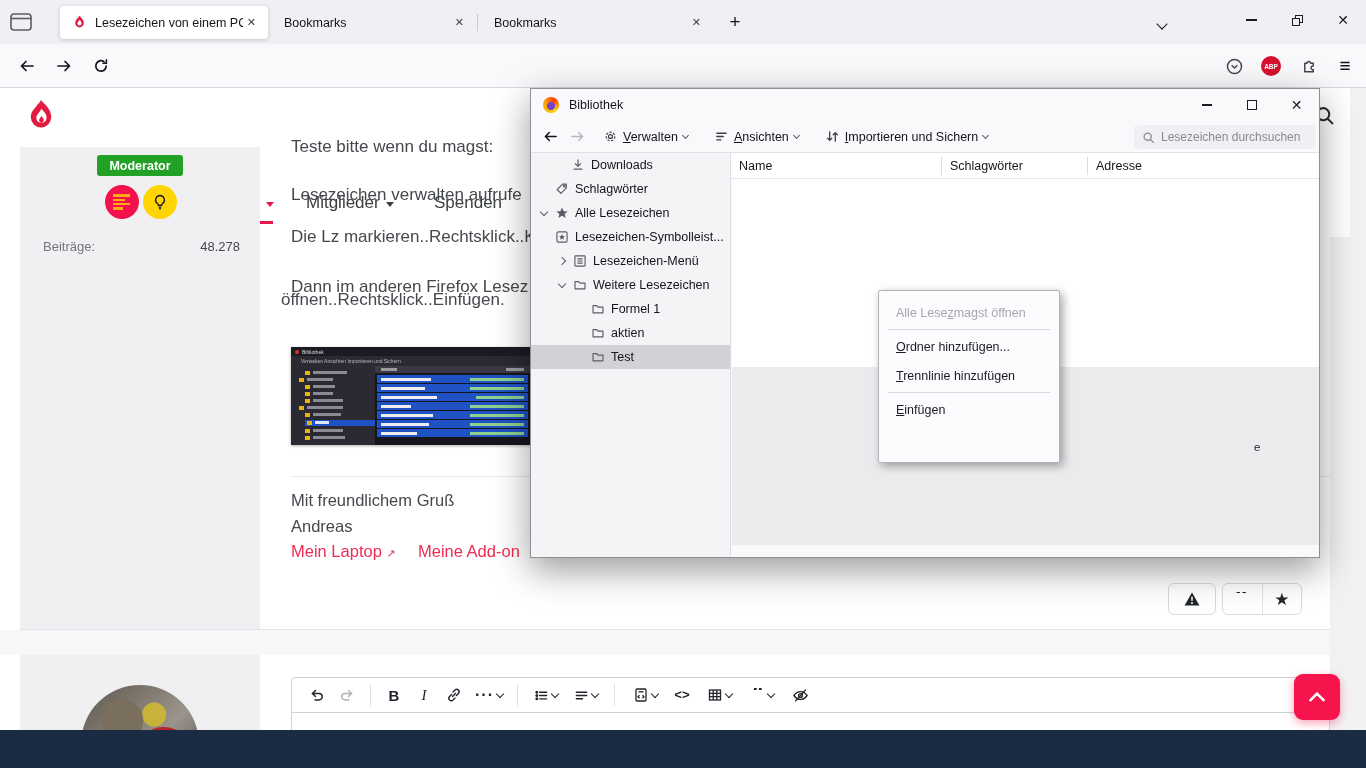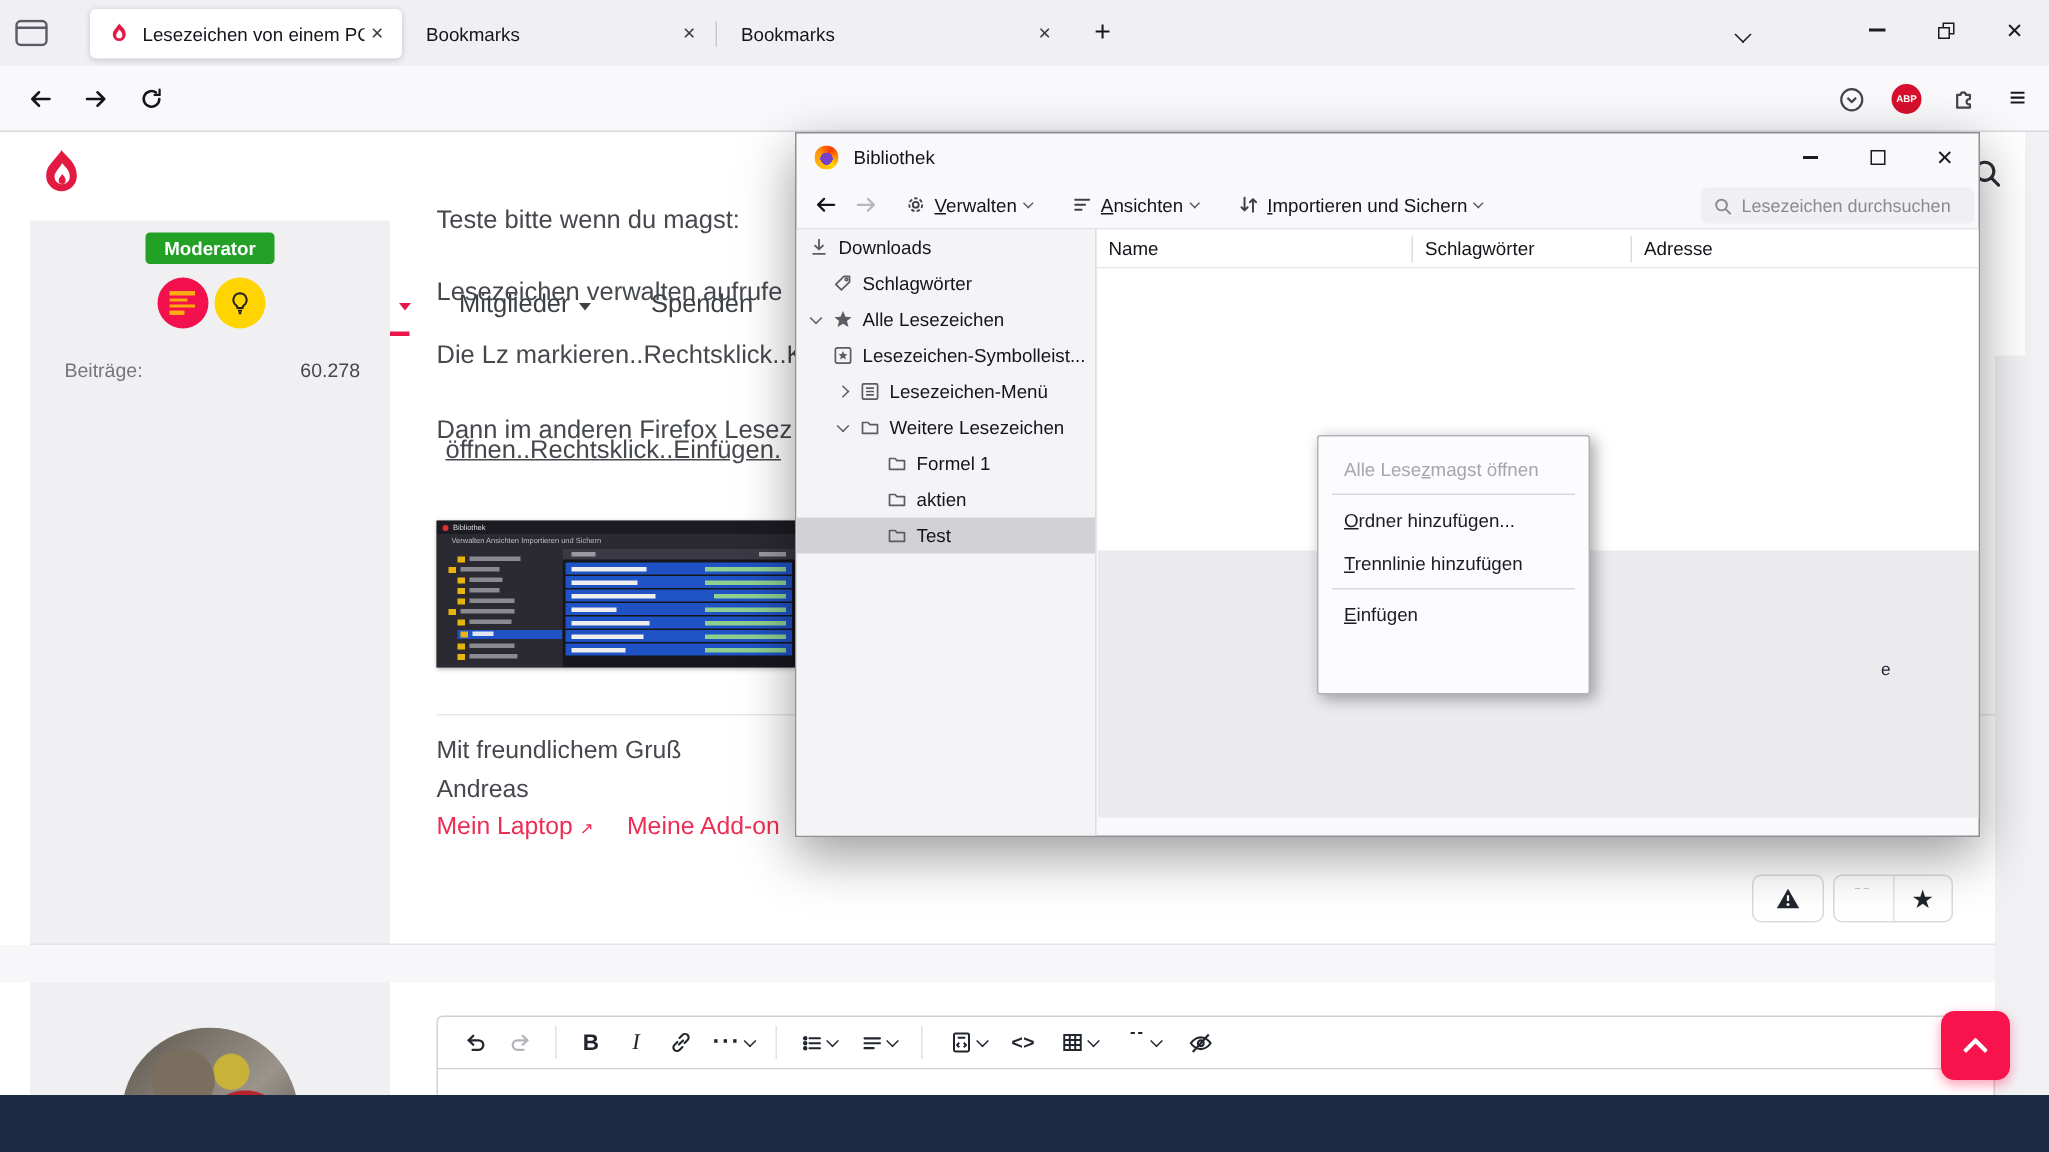--- a/index.html
+++ b/index.html
@@ -214,28 +214,28 @@
         <div style="width:17px;height:2.4px;background:#ffac12;"></div>
         <div style="width:10px;height:2.4px;background:#ffac12;"></div>
     </div>
     <div class="abs" style="left:123px;top:38px;width:34px;height:34px;border-radius:50%;background:#ffd400;display:flex;align-items:center;justify-content:center;">
       <svg width="18" height="18" viewBox="0 0 16 16" fill="none" stroke="#222" stroke-width="1.2">
           <path d="M8 2.2a4 4 0 0 0-2.3 7.2c.5.4.8 1 .8 1.5h3c0-.5.3-1.1.8-1.5A4 4 0 0 0 8 2.2z"></path>
           <path d="M6.8 12.6h2.4M7.2 14h1.6"></path>
         </svg>
     </div>
     <div class="abs" style="left:23px;top:92px;font-size:13px;color:#73767b;">Beiträge:</div>
-    <div class="abs" style="left:140px;top:92px;width:80px;text-align:right;font-size:13px;color:#45484d;">60.278</div>
+    <div class="abs" style="left:140px;top:92px;width:80px;text-align:right;font-size:13px;color:#45484d;">48.278</div>
   </div>
 
   <div class="abs ptext" style="left:291px;top:48px;">Teste bitte wenn du magst:</div>
   <div class="abs ptext" style="left:291px;top:96px;">Lesezeichen verwalten aufrufe</div>
   <div class="abs ptext" style="left:291px;top:138px;">Die Lz markieren..Rechtsklick..K</div>
   <div class="abs ptext" style="left:291px;top:188px;">Dann im anderen Firefox Lesez</div>
-  <div class="abs ptext" style="left:297px;top:201px;text-decoration:underline;">öffnen..Rechtsklick..Einfügen.</div>
+  <div class="abs ptext" style="left:281px;top:201px;">öffnen..Rechtsklick..Einfügen.</div>
 
   <div class="abs" style="left:291px;top:258px;width:239px;height:98px;background:#38373f;overflow:hidden;box-shadow:0 1px 3px rgba(0,0,0,.3);">
     <div style="height:9px;background:#1c1b22;display:flex;align-items:center;gap:3px;padding-left:4px;">
       <div style="width:4px;height:4px;border-radius:50%;background:#e13030;"></div>
       <span style="font-size:5px;color:#ddd;">Bibliothek</span>
     </div>
     <div style="height:10px;background:#2b2a33;display:flex;align-items:center;padding-left:10px;">
       <span style="font-size:5px;color:#bbb;white-space:nowrap;">Verwalten   Ansichten   Importieren und Sichern</span>
     </div>
     <div style="display:flex;height:79px;">
@@ -499,21 +499,21 @@
     <div style="width:1px;height:18px;background:#dcdce0;"></div>
     <span style="padding-left:8px;">Adresse</span>
   </div>
 
   <div class="abs dpane-white"></div>
   <div class="abs dpane-gray">
     <span class="abs" style="left:522px;top:74px;font-size:11.5px;color:#23233a;">e</span>
   </div>
 
   <div class="abs dside">
-    <div class="trow" style="padding-left:8px;">
+    <div class="trow" style="padding-left:40px;">
       <span class="tico">
           <svg width="14" height="14" viewBox="0 0 16 16" fill="none" stroke="currentColor" stroke-width="1.4" stroke-linecap="round" stroke-linejoin="round">
             <path d="M8 2v7.2M5 6.5l3 3 3-3M3.5 12.8h9"></path>
           </svg>
         </span>
       <span>Downloads</span>
     </div>
     <div class="trow" style="padding-left:24px;">
       <span class="tico">
           <svg width="14" height="14" viewBox="0 0 16 16" fill="none" stroke="currentColor" stroke-width="1.3" stroke-linejoin="round">

